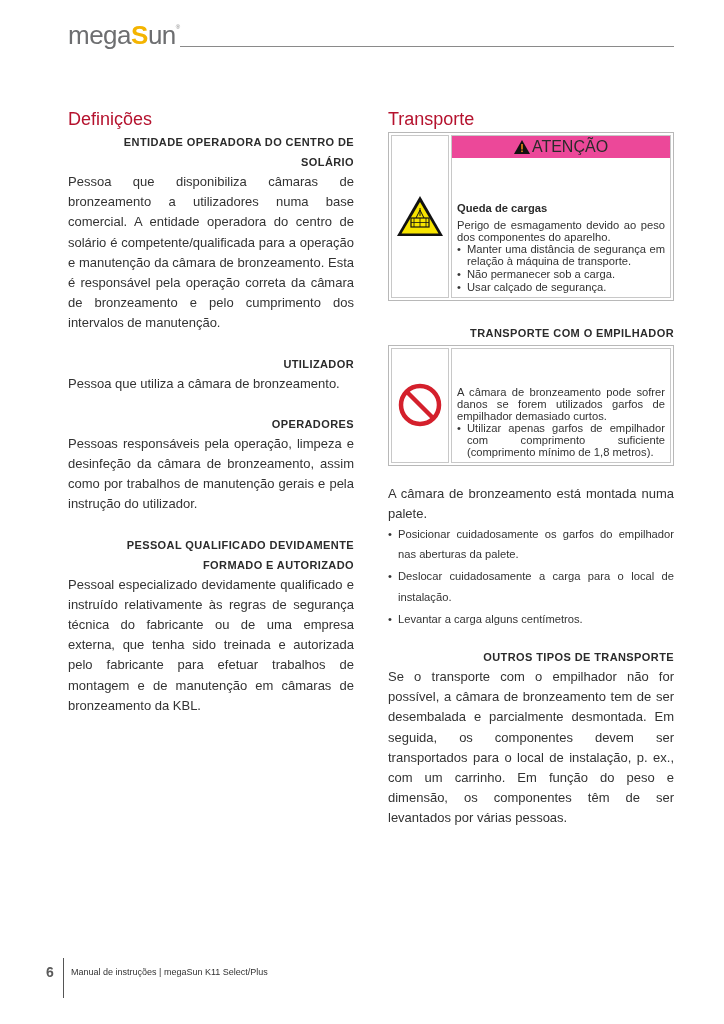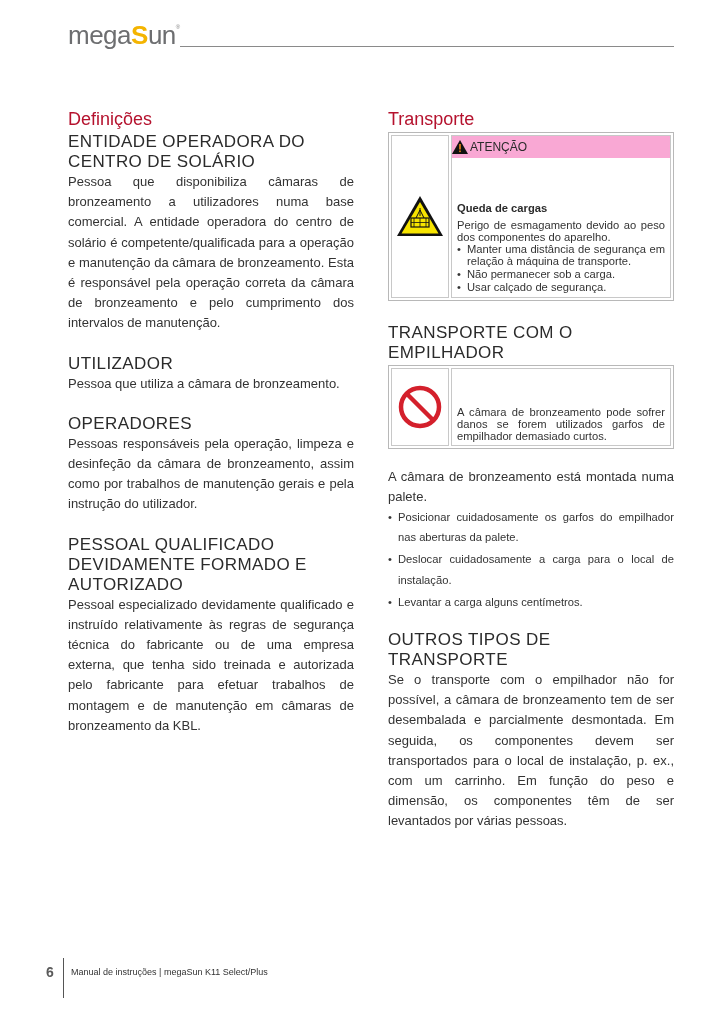--- a/index.html
+++ b/index.html
@@ -10,32 +10,32 @@
     .logo { position: absolute; left: 0; top: 2px; font-family: "Liberation Sans", sans-serif; font-size: 26px; color: #6d6e70; letter-spacing: -0.5px; }
     .logo .s { color: #f4b400; font-weight: bold; }
     .logo .reg { font-size: 6px; vertical-align: top; position: relative; top: 4px; color: #888; }
     .header-rule { position: absolute; left: 112px; right: 0; top: 28px; height: 1px; background: #8a8a8a; }
 
     .col { position: absolute; top: 108px; width: 286px; }
     .col-left { left: 68px; }
     .col-right { left: 388px; }
 
     .section-title { color: #b5122e; font-size: 18px; font-weight: normal; line-height: 22px; margin-bottom: 2px; }
-    .subhead { font-size: 17px; font-weight: normal; letter-spacing: 0.4px; line-height: 20px; color: #2b2b2b; }
+    .subhead { font-size: 11px; font-weight: bold; letter-spacing: 0.4px; line-height: 20px; color: #2b2b2b; text-align: right; }
     .para { font-size: 13px; line-height: 20.2px; text-align: justify; color: #333; }
     .gap { height: 20px; }
 
     ul.bullets { list-style: none; }
     ul.bullets li { position: relative; padding-left: 10px; font-size: 11.2px; line-height: 20.2px; text-align: justify; color: #333; margin-bottom: 2px; }
     ul.bullets li::before { content: "•"; position: absolute; left: 0; top: 0; }
 
     .warn-box { border: 1px solid #b8b8b8; padding: 2px; display: flex; margin-top: 2px; }
     .warn-icon-cell { width: 58px; border: 1px solid #c8c8c8; display: flex; align-items: center; justify-content: center; margin-right: 2px; }
     .warn-text-cell { flex: 1; border: 1px solid #c8c8c8; }
-    .atencao-bar { background: #f9a8d4; height: 24px; display: flex; align-items: center; font-size: 12px; color: #2b2b2b; border-bottom: 2px solid #fff; }
+    .atencao-bar { background: #ec4899; height: 24px; display: flex; align-items: center; justify-content: center; font-size: 16px; color: #2b2b2b; border-bottom: 2px solid #fff; }
     .atencao-bar svg { margin-right: 2px; }
     .warn-body { padding: 3px 5px 3px 5px; margin-top: 36px; }
     .warn-body .para, .warn-body ul.bullets li { font-size: 11.2px; line-height: 12px; }
     .warn-body .warn-title { font-size: 11.2px; font-weight: bold; line-height: 19.5px; }
     .warn-body ul.bullets li { margin-bottom: 1px; }
 
     .footer { position: absolute; left: 46px; top: 958px; height: 40px; }
     .page-num { position: absolute; left: 0; top: 6px; font-size: 14px; font-weight: bold; color: #5a5a5a; }
     .footer-rule { position: absolute; left: 17px; top: 0; width: 1px; height: 40px; background: #555; }
     .footer-text { position: absolute; left: 25px; top: 9px; font-size: 9px; color: #333; white-space: nowrap; }
@@ -113,20 +113,23 @@
   <div class="warn-box">
     <div class="warn-icon-cell">
       <svg width="44" height="44" viewBox="0 0 44 44">
         <circle cx="22" cy="22" r="19" fill="#fff" stroke="#d4202c" stroke-width="4.5"></circle>
         <line x1="9" y1="9" x2="35" y2="35" stroke="#d4202c" stroke-width="4.5"></line>
       </svg>
     </div>
     <div class="warn-text-cell">
       <div class="warn-body" style="padding-top:1px">
         <div class="para">A câmara de bronzeamento pode sofrer danos se forem utilizados garfos de empilhador demasiado curtos.</div>
+        <ul class="bullets">
+          <li>Utilizar apenas garfos de empilhador com comprimento suficiente (comprimento mínimo de 1,8 metros).</li>
+        </ul>
       </div>
     </div>
   </div>
 
   <div class="gap" style="height:18px"></div>
   <div class="para">A câmara de bronzeamento está montada numa palete.</div>
   <ul class="bullets">
     <li>Posicionar cuidadosamente os garfos do empilhador nas aberturas da palete.</li>
     <li>Deslocar cuidadosamente a carga para o local de instalação.</li>
     <li>Levantar a carga alguns centímetros.</li>

